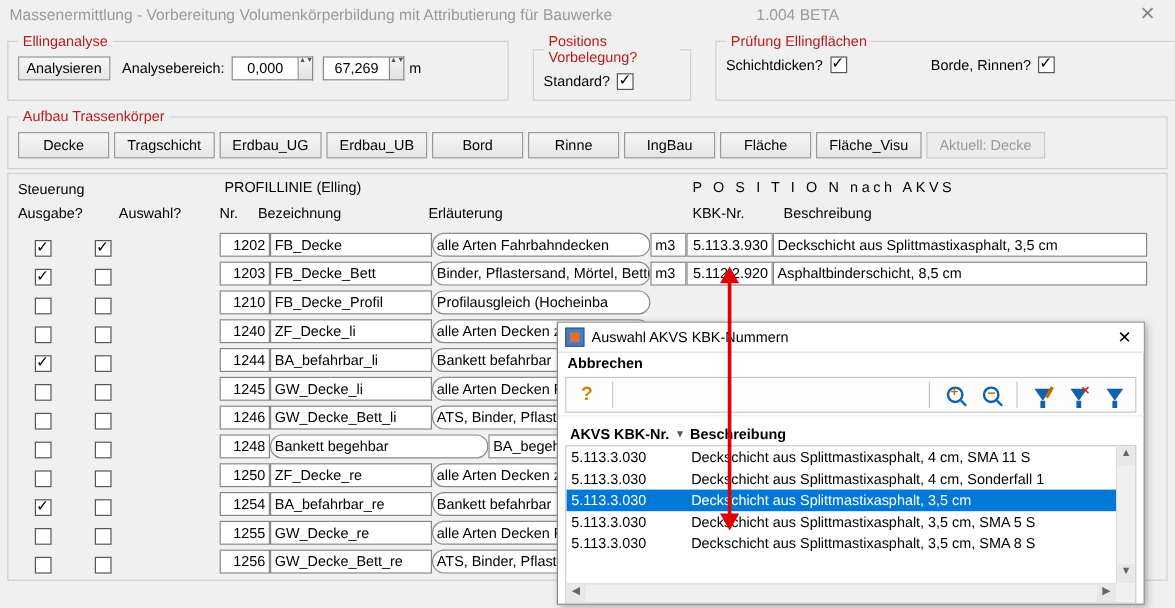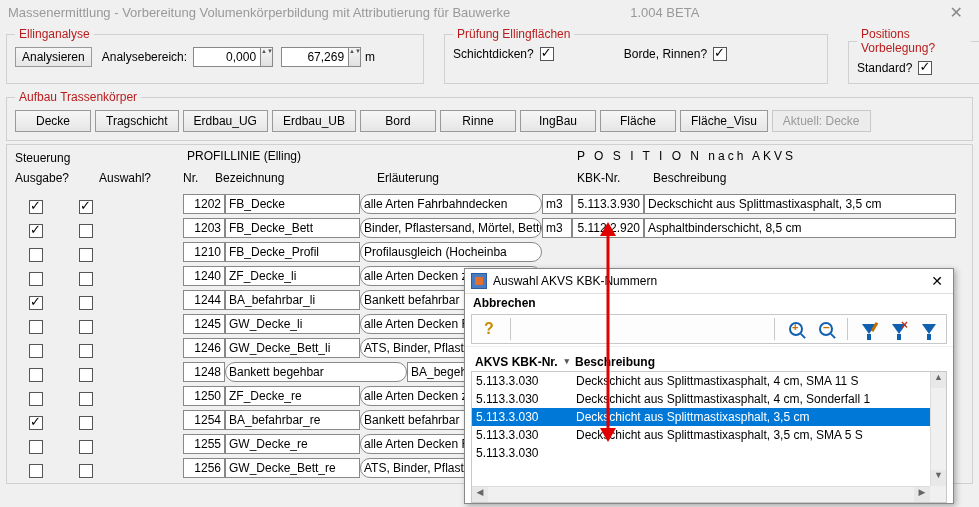--- a/index.html
+++ b/index.html
@@ -55,21 +55,21 @@
   .btn.wide { min-width: 76px; }
   .btn.small { padding: 1px 6px; height: 20px; min-width: 68px;}
   .btn.disabled { color: #9a9a9a; background:#ececec; border-color:#c8c8c8; cursor:default;}
   .txt {
     background: #fff;
     border: 1px solid #888;
     height: 20px;
     padding: 1px 4px;
     font-size: 12px;
   }
-  .txt.num { text-align: right; width: 68px; }
+  .txt.num { text-align: center; width: 56px; }
   .spin {
     width: 12px; height: 20px;
     background: linear-gradient(#f6f6f6,#e0e0e0);
     border: 1px solid #888;
     border-left: none;
     display: inline-flex;
     flex-direction: column;
     font-size: 6px;
     line-height: 7px;
     color:#555;
@@ -239,35 +239,35 @@
       <span class="lbl" style="margin-left:10px">Analysebereich:</span>
       <input class="txt num" value="0,000" style="">
       <span class="spin">▲▼</span>
       <span style="width:8px"></span>
       <input class="txt num" value="67,269" style="">
       <span class="spin">▲▼</span>
       <span style="margin-left:4px">m</span>
     </div>
   </fieldset>
 
+  <fieldset style="flex:0 0 132px">
+    <legend>Positions Vorbelegung?</legend>
+    <div class="row">
+      <span class="lbl">Standard?</span>
+      <span class="cb checked"></span>
+    </div>
+  </fieldset>
+
   <fieldset style="flex:0 0 384px">
     <legend>Prüfung Ellingflächen</legend>
     <div class="row">
       <span class="lbl">Schichtdicken?</span>
       <span class="cb checked"></span>
       <span style="width:70px"></span>
       <span class="lbl">Borde, Rinnen?</span>
-      <span class="cb checked"></span>
-    </div>
-  </fieldset>
-
-  <fieldset style="flex:0 0 132px">
-    <legend>Positions Vorbelegung?</legend>
-    <div class="row">
-      <span class="lbl">Standard?</span>
       <span class="cb checked"></span>
     </div>
   </fieldset>
 </div>
 
 <fieldset>
   <legend>Aufbau Trassenkörper</legend>
   <div class="trasse-row" id="trasse-buttons">
       <button class="btn wide">Decke</button>
       <button class="btn wide">Tragschicht</button>
@@ -287,21 +287,21 @@
     <span>Steuerung</span>
   </div>
   <span class="profil-head">PROFILLINIE (Elling)</span>
   <span class="akvs-head">P O S I T I O N  nach AKVS</span>
 
   <div class="col-labels" style="margin-top:6px">
     <span style="left:0">Ausgabe?</span>
     <span style="left:84px">Auswahl?</span>
     <span style="left:168px">Nr.</span>
     <span style="left:200px">Bezeichnung</span>
-    <span style="left:362px">Erläuterung</span>
+    <span style="left:342px">Erläuterung</span>
     <span style="left:562px">KBK-Nr.</span>
     <span style="left:638px">Beschreibung</span>
   </div>
 
   <div id="grid">
       <div class="grid-row">
         <span class="cbcol">
           <span class="cb checked"></span>
         </span>
         <span class="cbcol2">
@@ -511,20 +511,21 @@
         <div class="dlg-row sel">
           <span class="k">5.113.3.030</span>
           <span>Deckschicht aus Splittmastixasphalt, 3,5 cm</span>
         </div>
         <div class="dlg-row">
           <span class="k">5.113.3.030</span>
           <span>Deckschicht aus Splittmastixasphalt, 3,5 cm, SMA 5 S</span>
         </div>
         <div class="dlg-row">
           <span class="k">5.113.3.030</span>
+          <span>Deckschicht aus Splittmastixasphalt, 3,5 cm, SMA 8 S</span>
         </div>
       </div>
     <div class="vscroll">
       <div class="up">▲</div>
         <div class="down">▼</div>
     </div>
     <div class="hscroll">
       <span>◀</span>
         <span>▶</span>
     </div>

